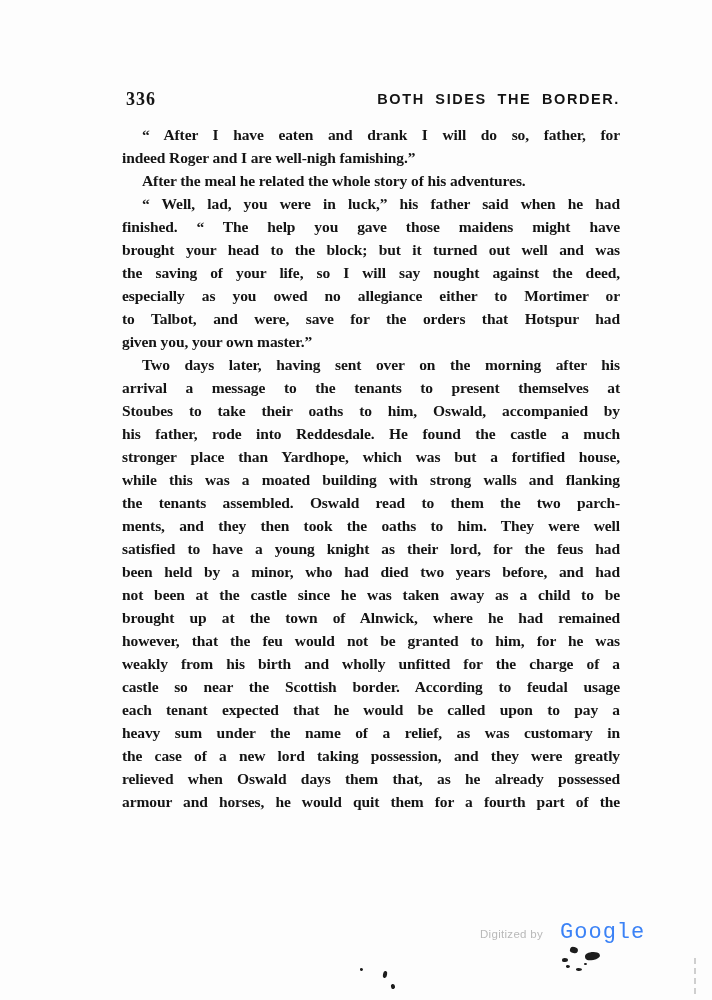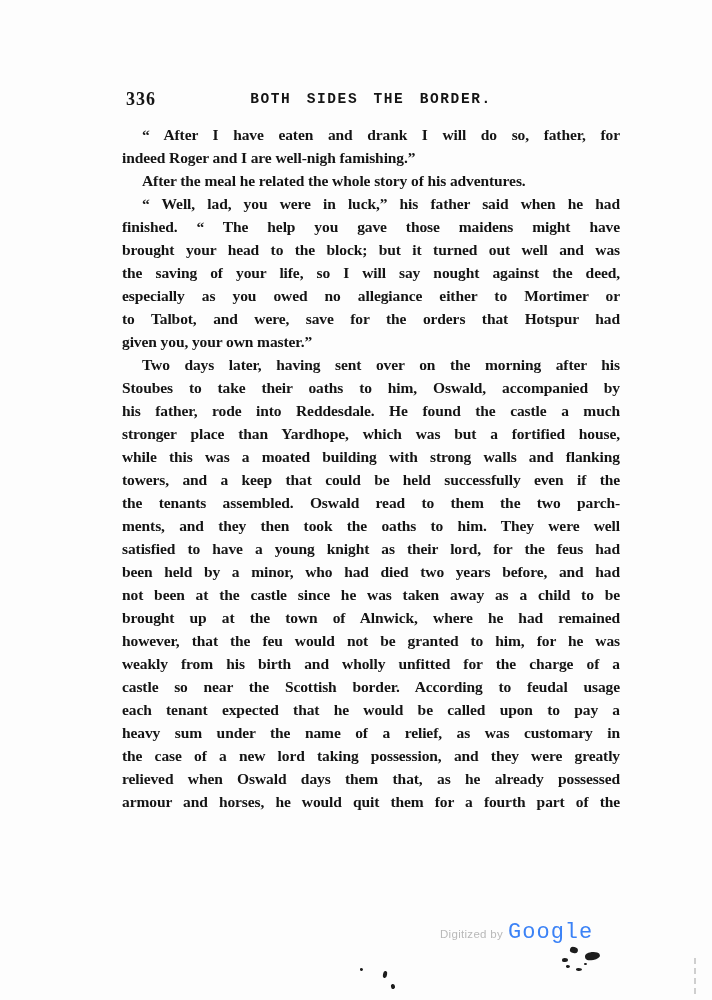--- a/index.html
+++ b/index.html
@@ -19,44 +19,44 @@
     position: absolute;
     left: 122px; top: 89px; width: 498px; height: 20px;
   }
   .page-number {
     position: absolute; left: 4px; top: 0;
     font-size: 18px; font-weight: bold; letter-spacing: 1px;
     font-family: "Liberation Serif", serif;
   }
   .head-title {
     position: absolute; left: 0; right: 0; top: 2px;
-    text-align: center;
+    text-align: right;
     font-size: 14.5px; font-weight: bold;
     letter-spacing: 1.6px; word-spacing: 5px;
-    font-family: Liberation Mono, monospace;
+    font-family: Liberation Sans, sans-serif;
   }
   
   .text-block {
     position: absolute;
     left: 122px; top: 123px; width: 498px;
     font-size: 15.5px; font-weight: bold;
     letter-spacing: -0.1px;
     line-height: 23px;
   }
   .line {
     text-align: justify;
     text-align-last: justify;
     height: 23px; overflow: visible; white-space: nowrap;
   }
   .line.first { text-indent: 20px; }
   .line.para-end { text-align-last: left; }
   
   .watermark {
-    position: absolute; left: 440px; top: 920px;
-    display: flex; align-items: baseline; gap: 5px;
+    position: absolute; left: 480px; top: 920px;
+    display: flex; align-items: baseline; gap: 17px;
     user-select: none;
   }
   .wm-prefix {
     font-family: "Liberation Sans", sans-serif;
     font-size: 11.5px; color: #b9b9b9; letter-spacing: 0.3px;
   }
   .wm-logo {
     font-family: Liberation Mono, monospace;
     font-size: 22px; color: #3b82f6; letter-spacing: 1px;
   }
@@ -93,25 +93,25 @@
       <div class="line para-end">indeed Roger and I are well-nigh famishing.”</div>
       <div class="line first para-end">After the meal he related the whole story of his adventures.</div>
       <div class="line first">“ Well, lad, you were in luck,” his father said when he had</div>
       <div class="line">finished. “ The help you gave those maidens might have</div>
       <div class="line">brought your head to the block; but it turned out well and was</div>
       <div class="line">the saving of your life, so I will say nought against the deed,</div>
       <div class="line">especially as you owed no allegiance either to Mortimer or</div>
       <div class="line">to Talbot, and were, save for the orders that Hotspur had</div>
       <div class="line para-end">given you, your own master.”</div>
       <div class="line first">Two days later, having sent over on the morning after his</div>
+      <div class="line">arrival a message to the tenants to present themselves at</div>
       <div class="line">Stoubes to take their oaths to him, Oswald, accompanied by</div>
       <div class="line">his father, rode into Reddesdale. He found the castle a much</div>
       <div class="line">stronger place than Yardhope, which was but a fortified house,</div>
       <div class="line">while this was a moated building with strong walls and flanking</div>
-      <div class="line">towers, and a keep that could be held successfully even if the</div>
       <div class="line">the tenants assembled. Oswald read to them the two parch-</div>
       <div class="line">ments, and they then took the oaths to him. They were well</div>
       <div class="line">satisfied to have a young knight as their lord, for the feus had</div>
       <div class="line">been held by a minor, who had died two years before, and had</div>
       <div class="line">not been at the castle since he was taken away as a child to be</div>
       <div class="line">brought up at the town of Alnwick, where he had remained</div>
       <div class="line">however, that the feu would not be granted to him, for he was</div>
       <div class="line">weakly from his birth and wholly unfitted for the charge of a</div>
       <div class="line">castle so near the Scottish border. According to feudal usage</div>
       <div class="line">each tenant expected that he would be called upon to pay a</div>

